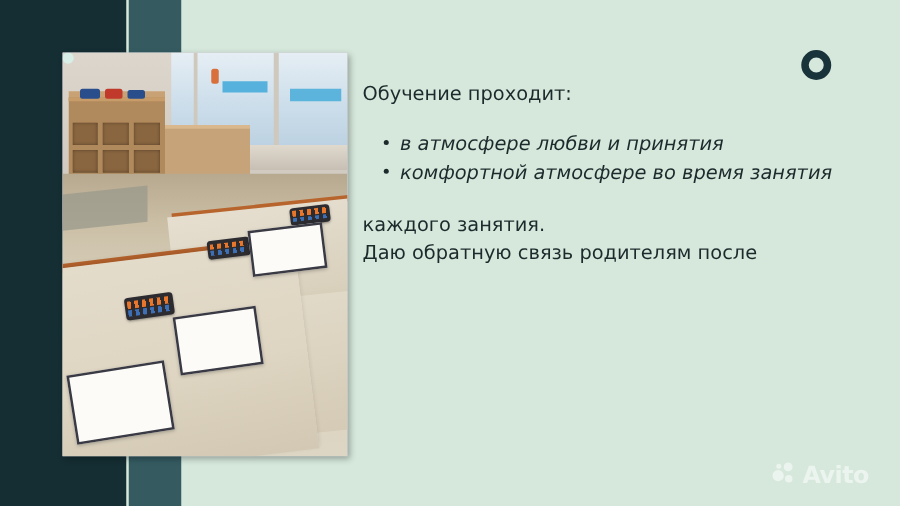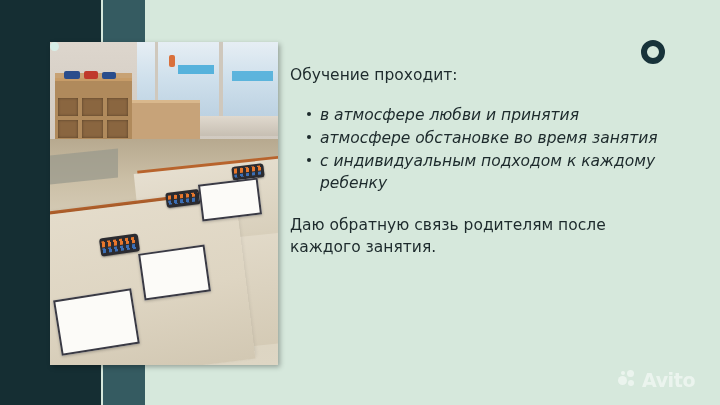--- a/index.html
+++ b/index.html
@@ -391,27 +391,26 @@
     </div>
   </div>
 
   <div class="ring"></div>
 
   <div class="copy">
     <p class="lead">Обучение проходит:</p>
 
     <ul class="bullets">
       <li>в атмосфере любви и принятия</li>
-      <li>атмосфере обстановке во время занятия</li>
-      <li>с индивидуальным подходом к каждому ребенку</li>
+      <li>комфортной атмосфере во время занятия</li>
     </ul>
 
     <p class="closing">
+      <span class="ln">каждого занятия.</span>
       <span class="ln">Даю обратную связь родителям после</span>
-      <span class="ln">каждого занятия.</span>
     </p>
   </div>
 
   <div class="avito">
     <span class="avito-mark">
       <i></i>
         <i></i>
         <i></i>
         <i></i>
     </span>

